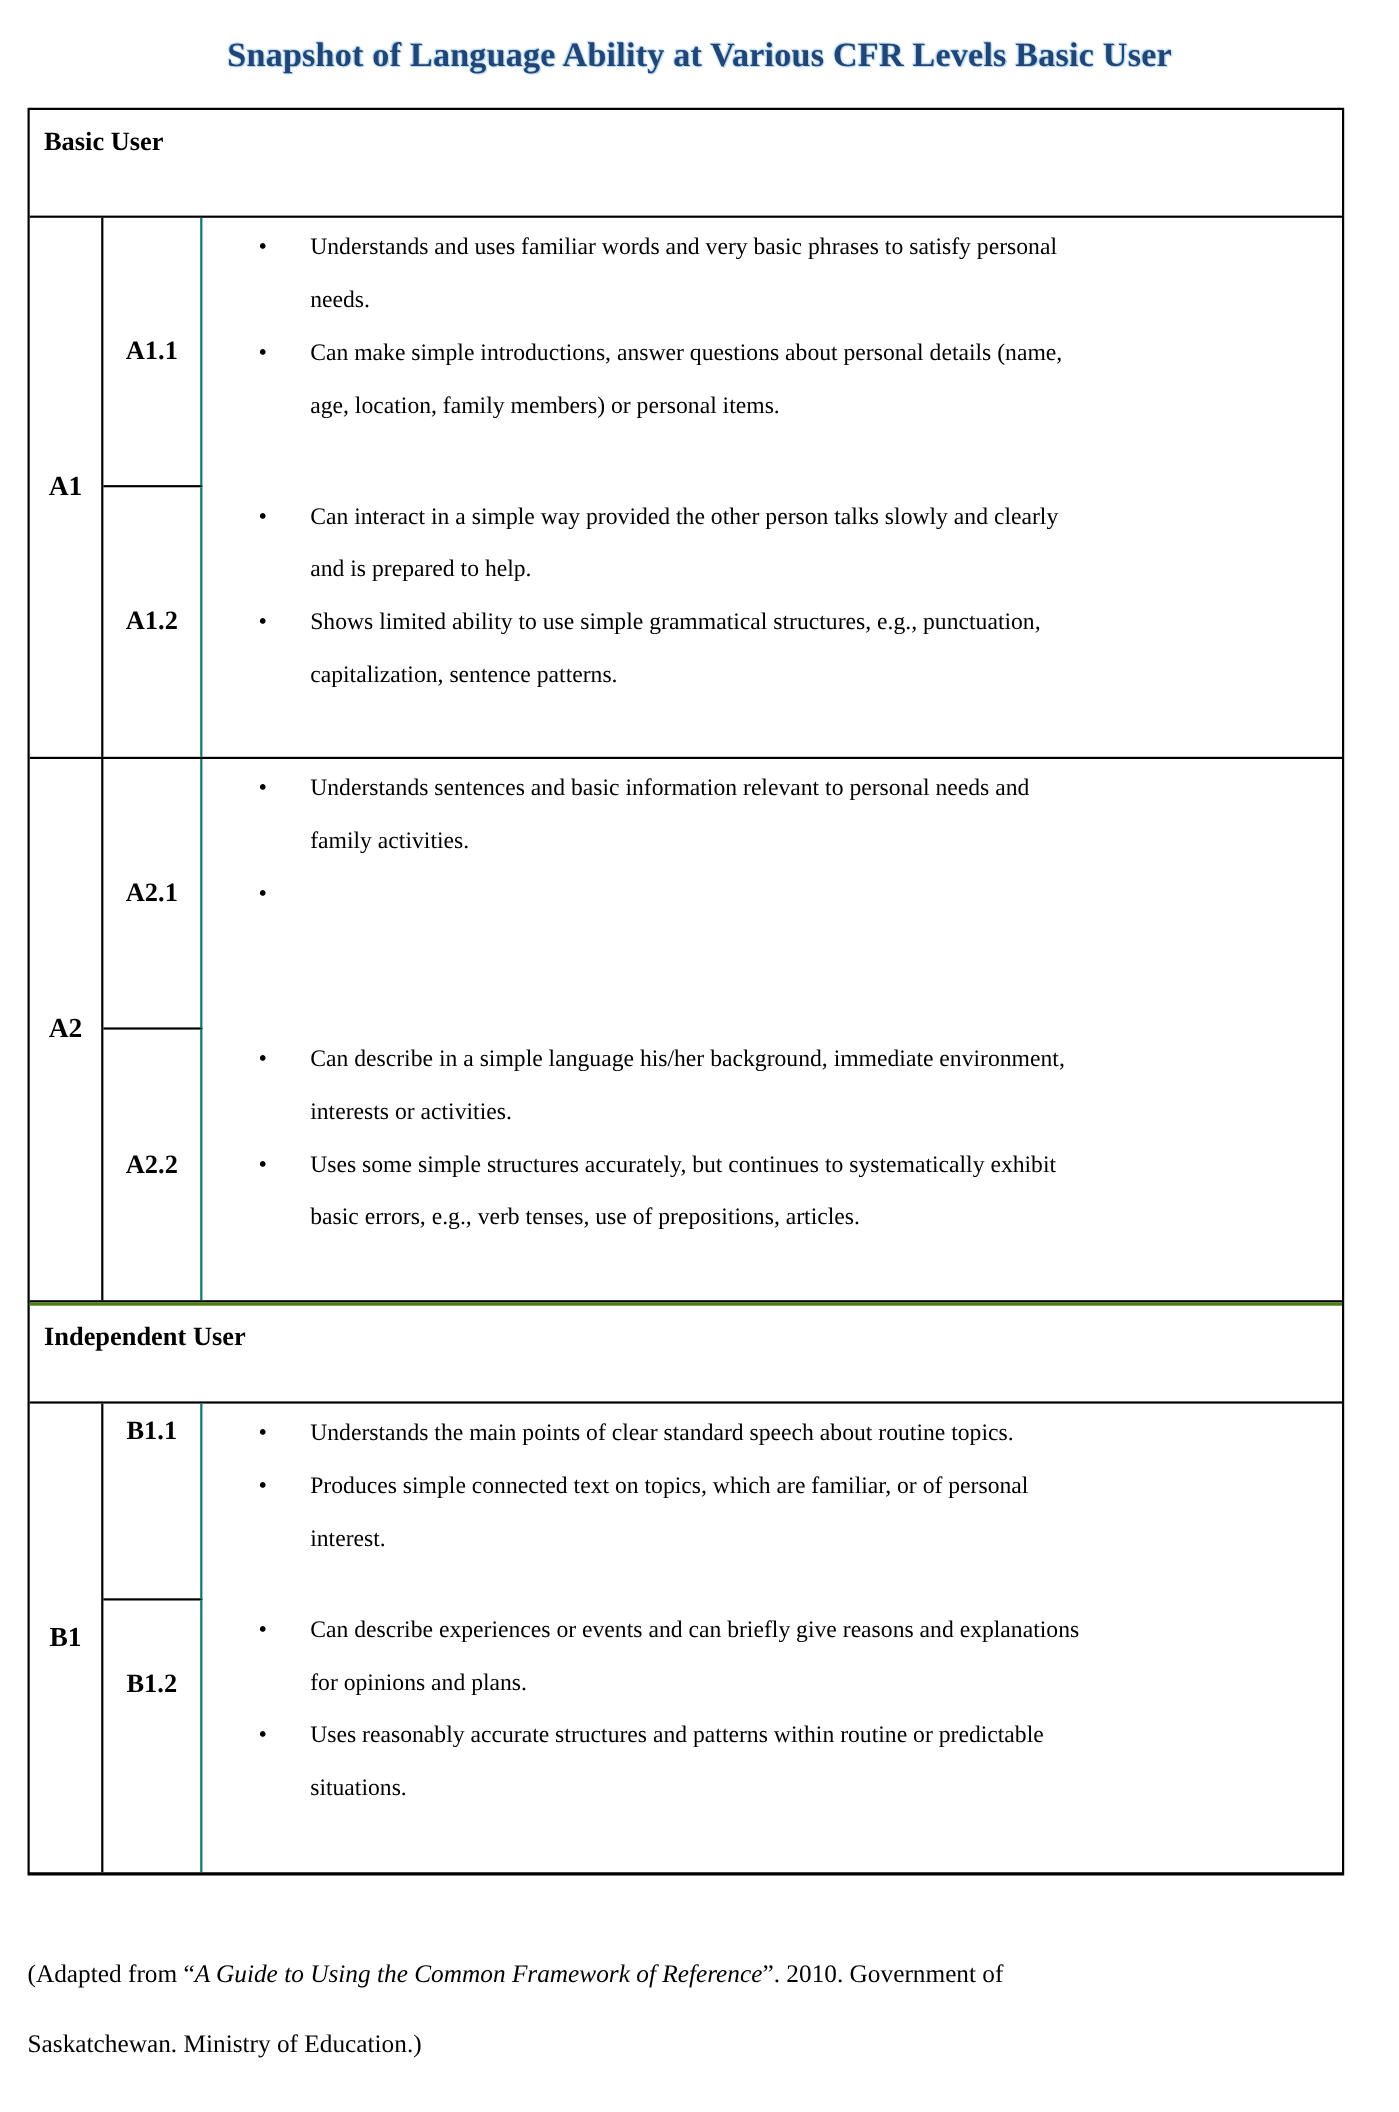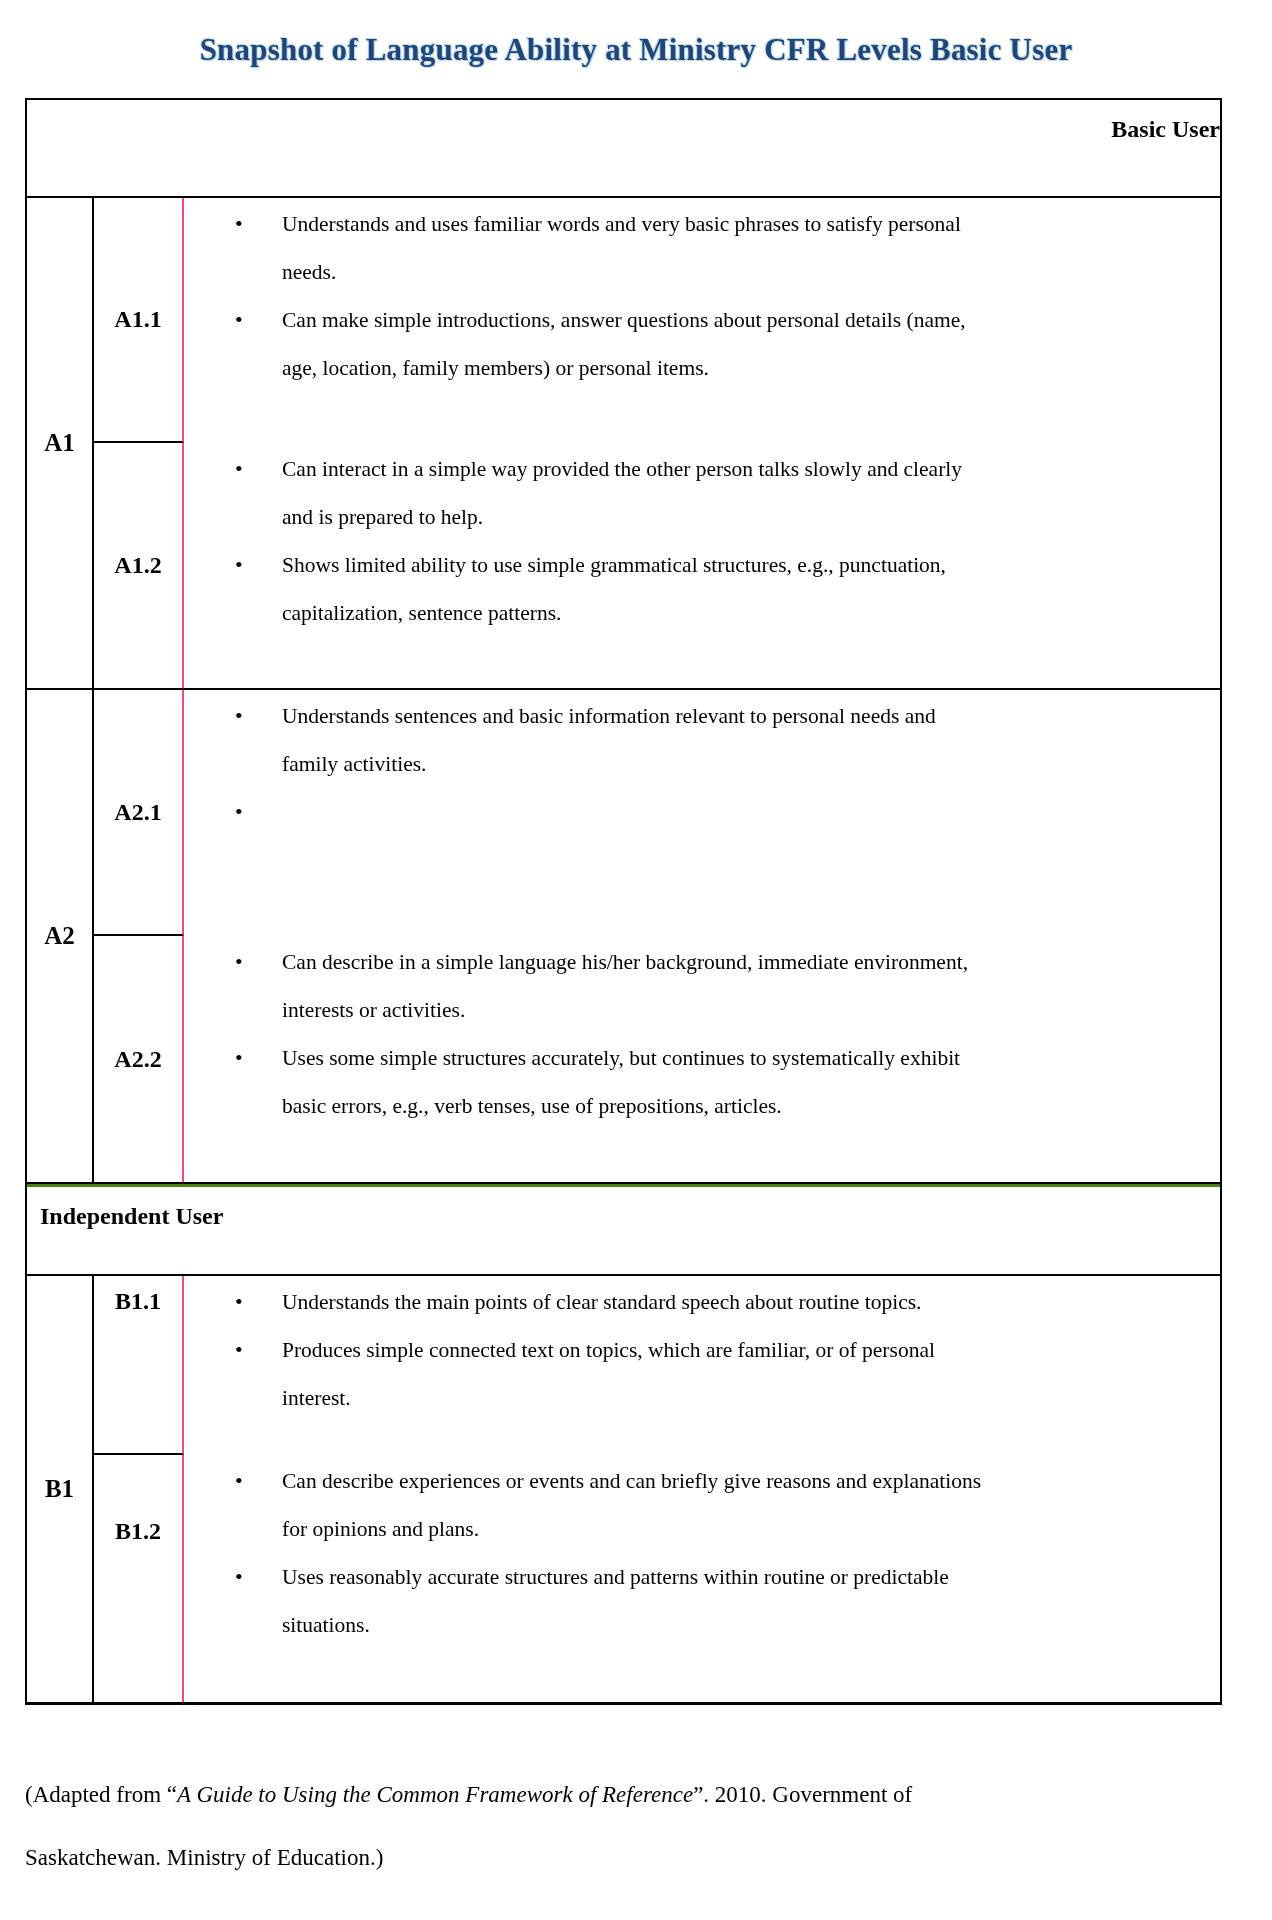--- a/index.html
+++ b/index.html
@@ -29,38 +29,38 @@
     width: 1197px;
     border: 2px solid #000;
     border-bottom-width: 3px;
   }
   .band-row {
     border-bottom: 2px solid #000;
     font-size: 24px;
     font-weight: bold;
     padding: 16px 0 0 13px;
   }
-  .band-row.basic { height: 98px; text-align: right; }
+  .band-row.basic { height: 98px; }
   .band-row.independent { height: 92px; border-top: 3px solid #4d7c0f; }
   .level-row {
     display: grid;
     grid-template-columns: 67px 90px 1fr;
   }
   .level-row.a1 { height: 492px; border-bottom: 2px solid #000; grid-template-rows: 1fr 1fr; }
   .level-row.a2 { height: 494px; border-bottom: 2px solid #000; grid-template-rows: 1fr 1fr; }
   .level-row.b1 { height: 426px; grid-template-rows: 179px 1fr; }
   .level-cell {
     grid-column: 1; grid-row: 1 / 3;
     border-right: 2px solid #000;
     display: flex; align-items: center; justify-content: center;
     font-size: 25px; font-weight: bold;
   }
   .sub-cell {
     grid-column: 2;
-    border-right: 2px solid #ec4899;
+    border-right: 2px solid #0f766e;
     display: flex; align-items: center; justify-content: center;
     font-size: 24px; font-weight: bold;
   }
   .sub-cell.first { grid-row: 1; border-bottom: 2px solid #000; }
   .sub-cell.second { grid-row: 2; }
   .b1 .sub-cell.first { align-items: flex-start; padding-top: 12px; }
   .b1 .sub-cell.second { align-items: flex-start; padding-top: 63px; }
   .desc-cell { grid-column: 3; padding-top: 2px; }
   .desc-cell.top { grid-row: 1; }
   .desc-cell.bottom { grid-row: 2; }
@@ -83,21 +83,21 @@
     line-height: 63px;
     max-width: 1160px;
   }
   .citation .italic { font-style: italic; }
 </style>
 </head>
 <body>
 
 <div class="page">
 
-  <div class="doc-title">Snapshot of Language Ability at Ministry CFR Levels Basic User</div>
+  <div class="doc-title">Snapshot of Language Ability at Various CFR Levels Basic User</div>
 
   <div class="cfr-table">
 
     <div class="band-row basic">
       <span>Basic User</span>
     </div>
 
     <div class="level-row a1">
       <div class="level-cell">A1</div>
       <div class="sub-cell first">A1.1</div>

